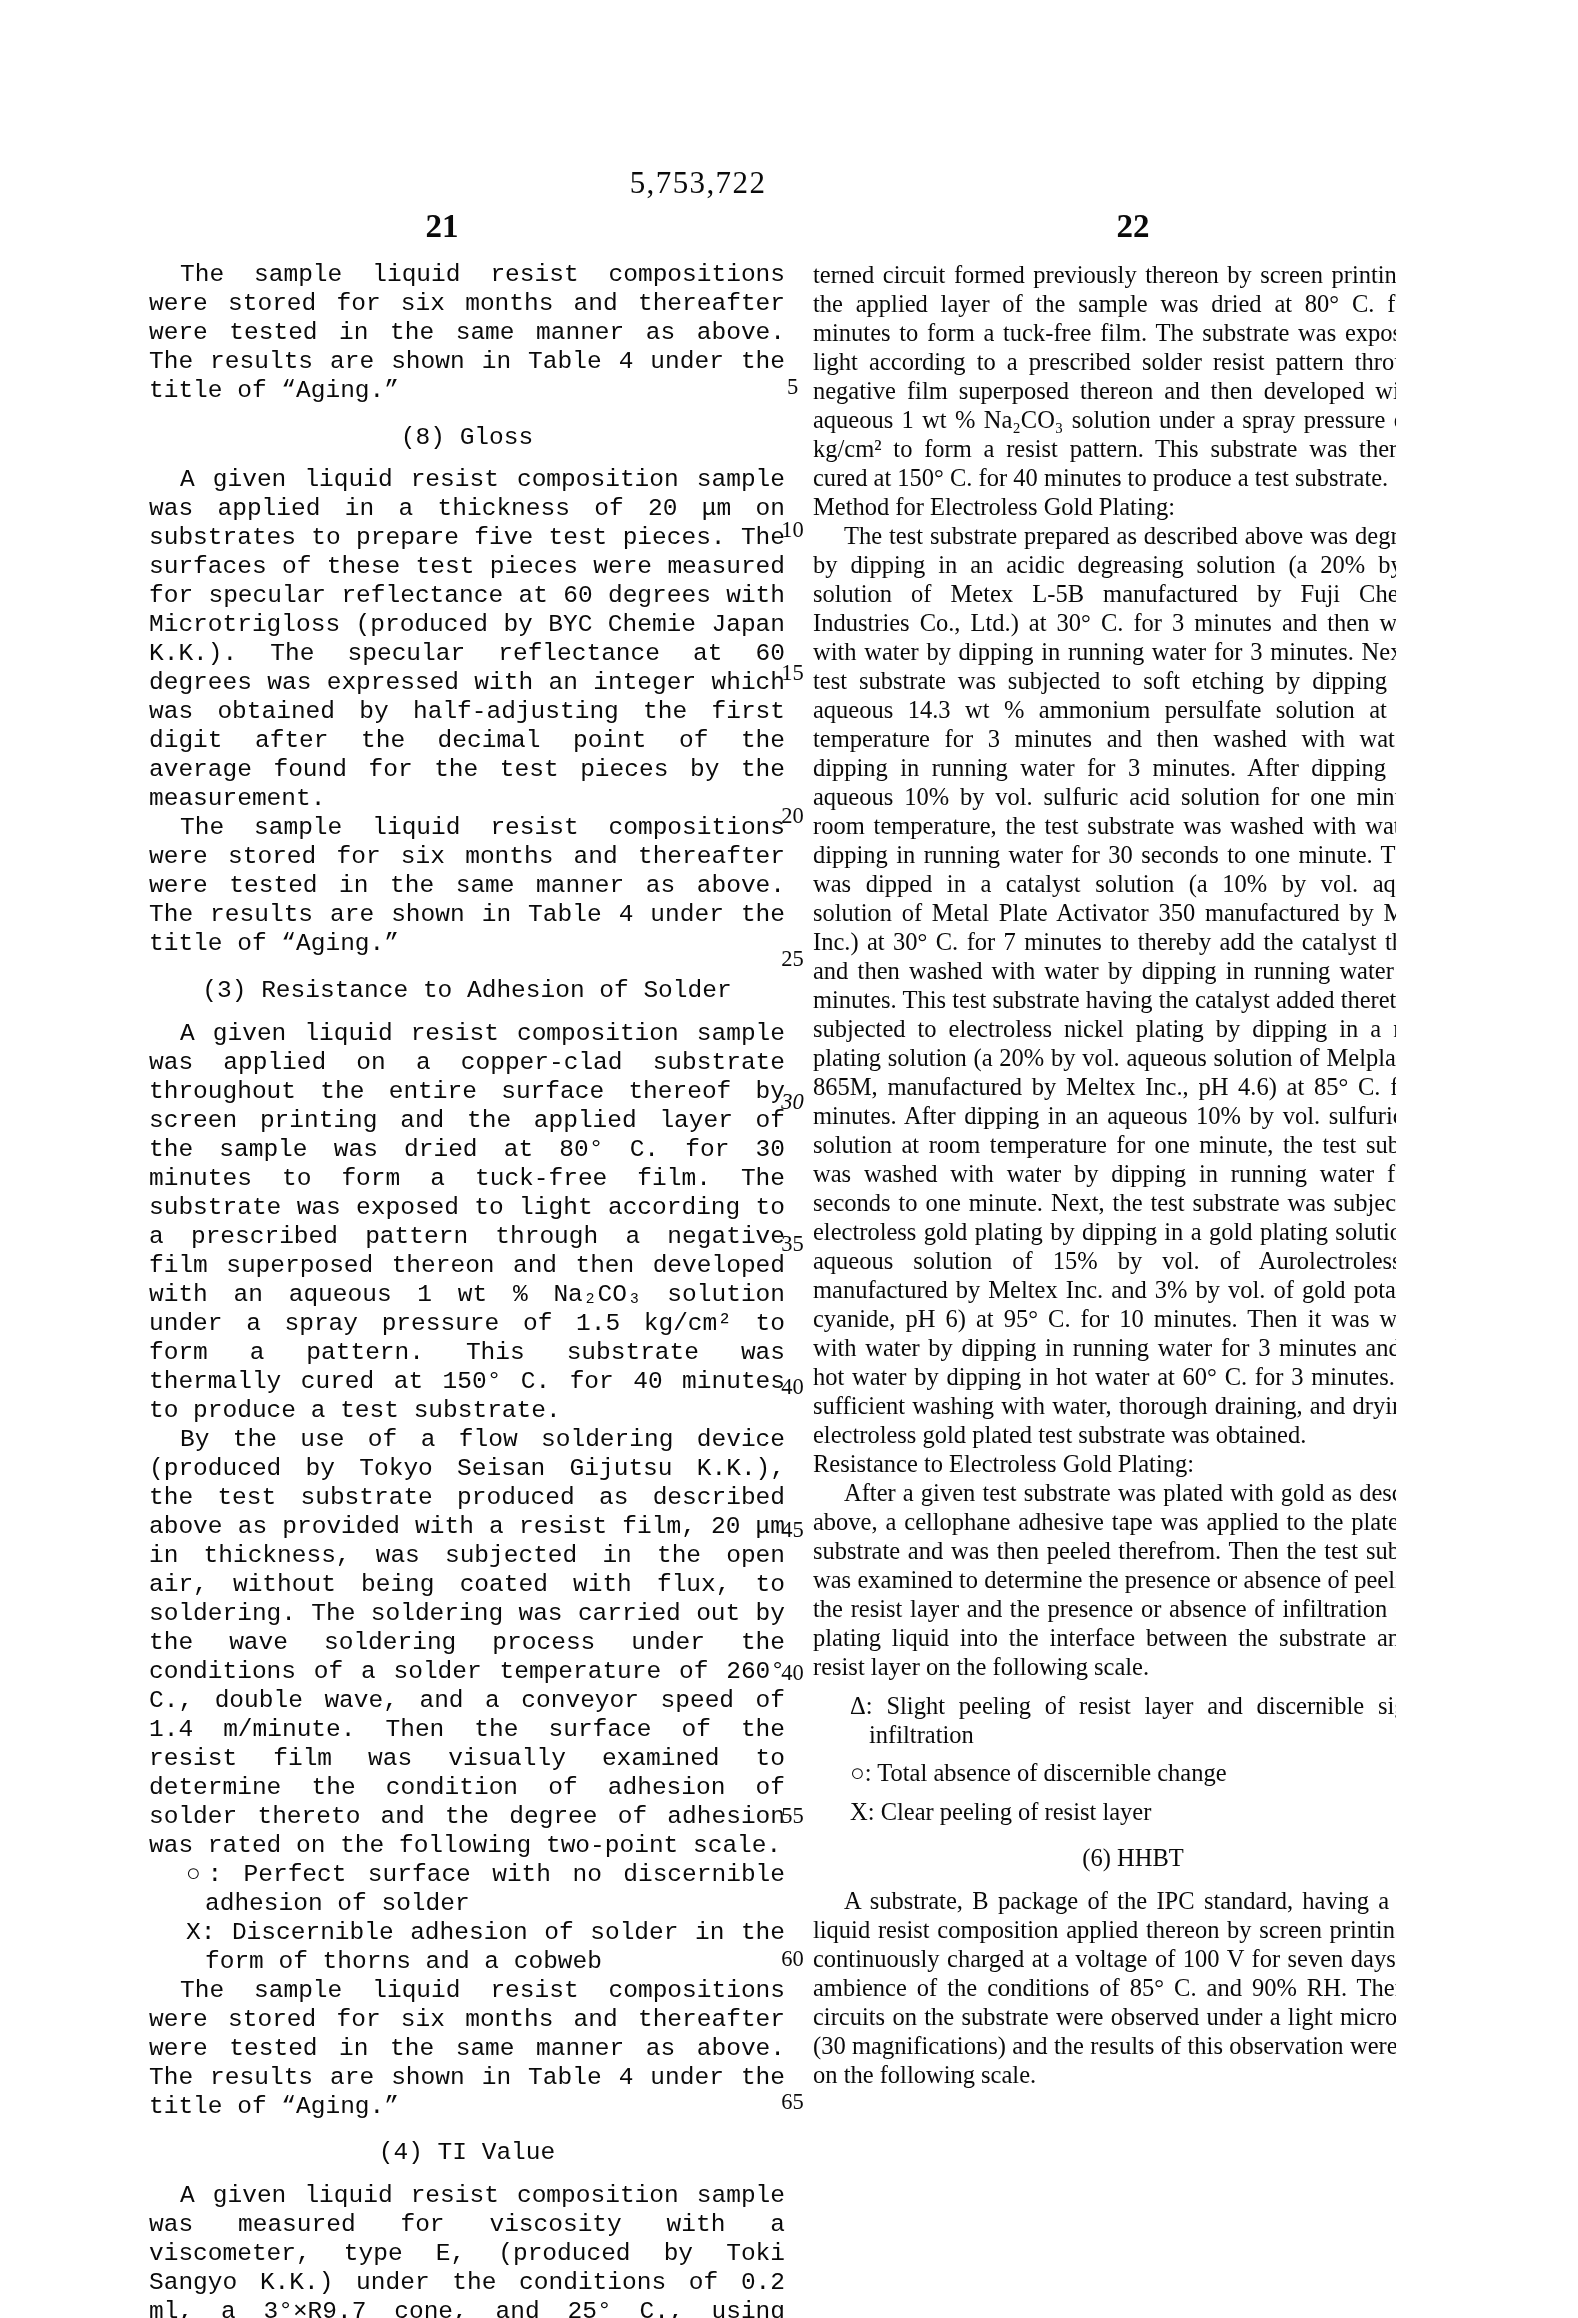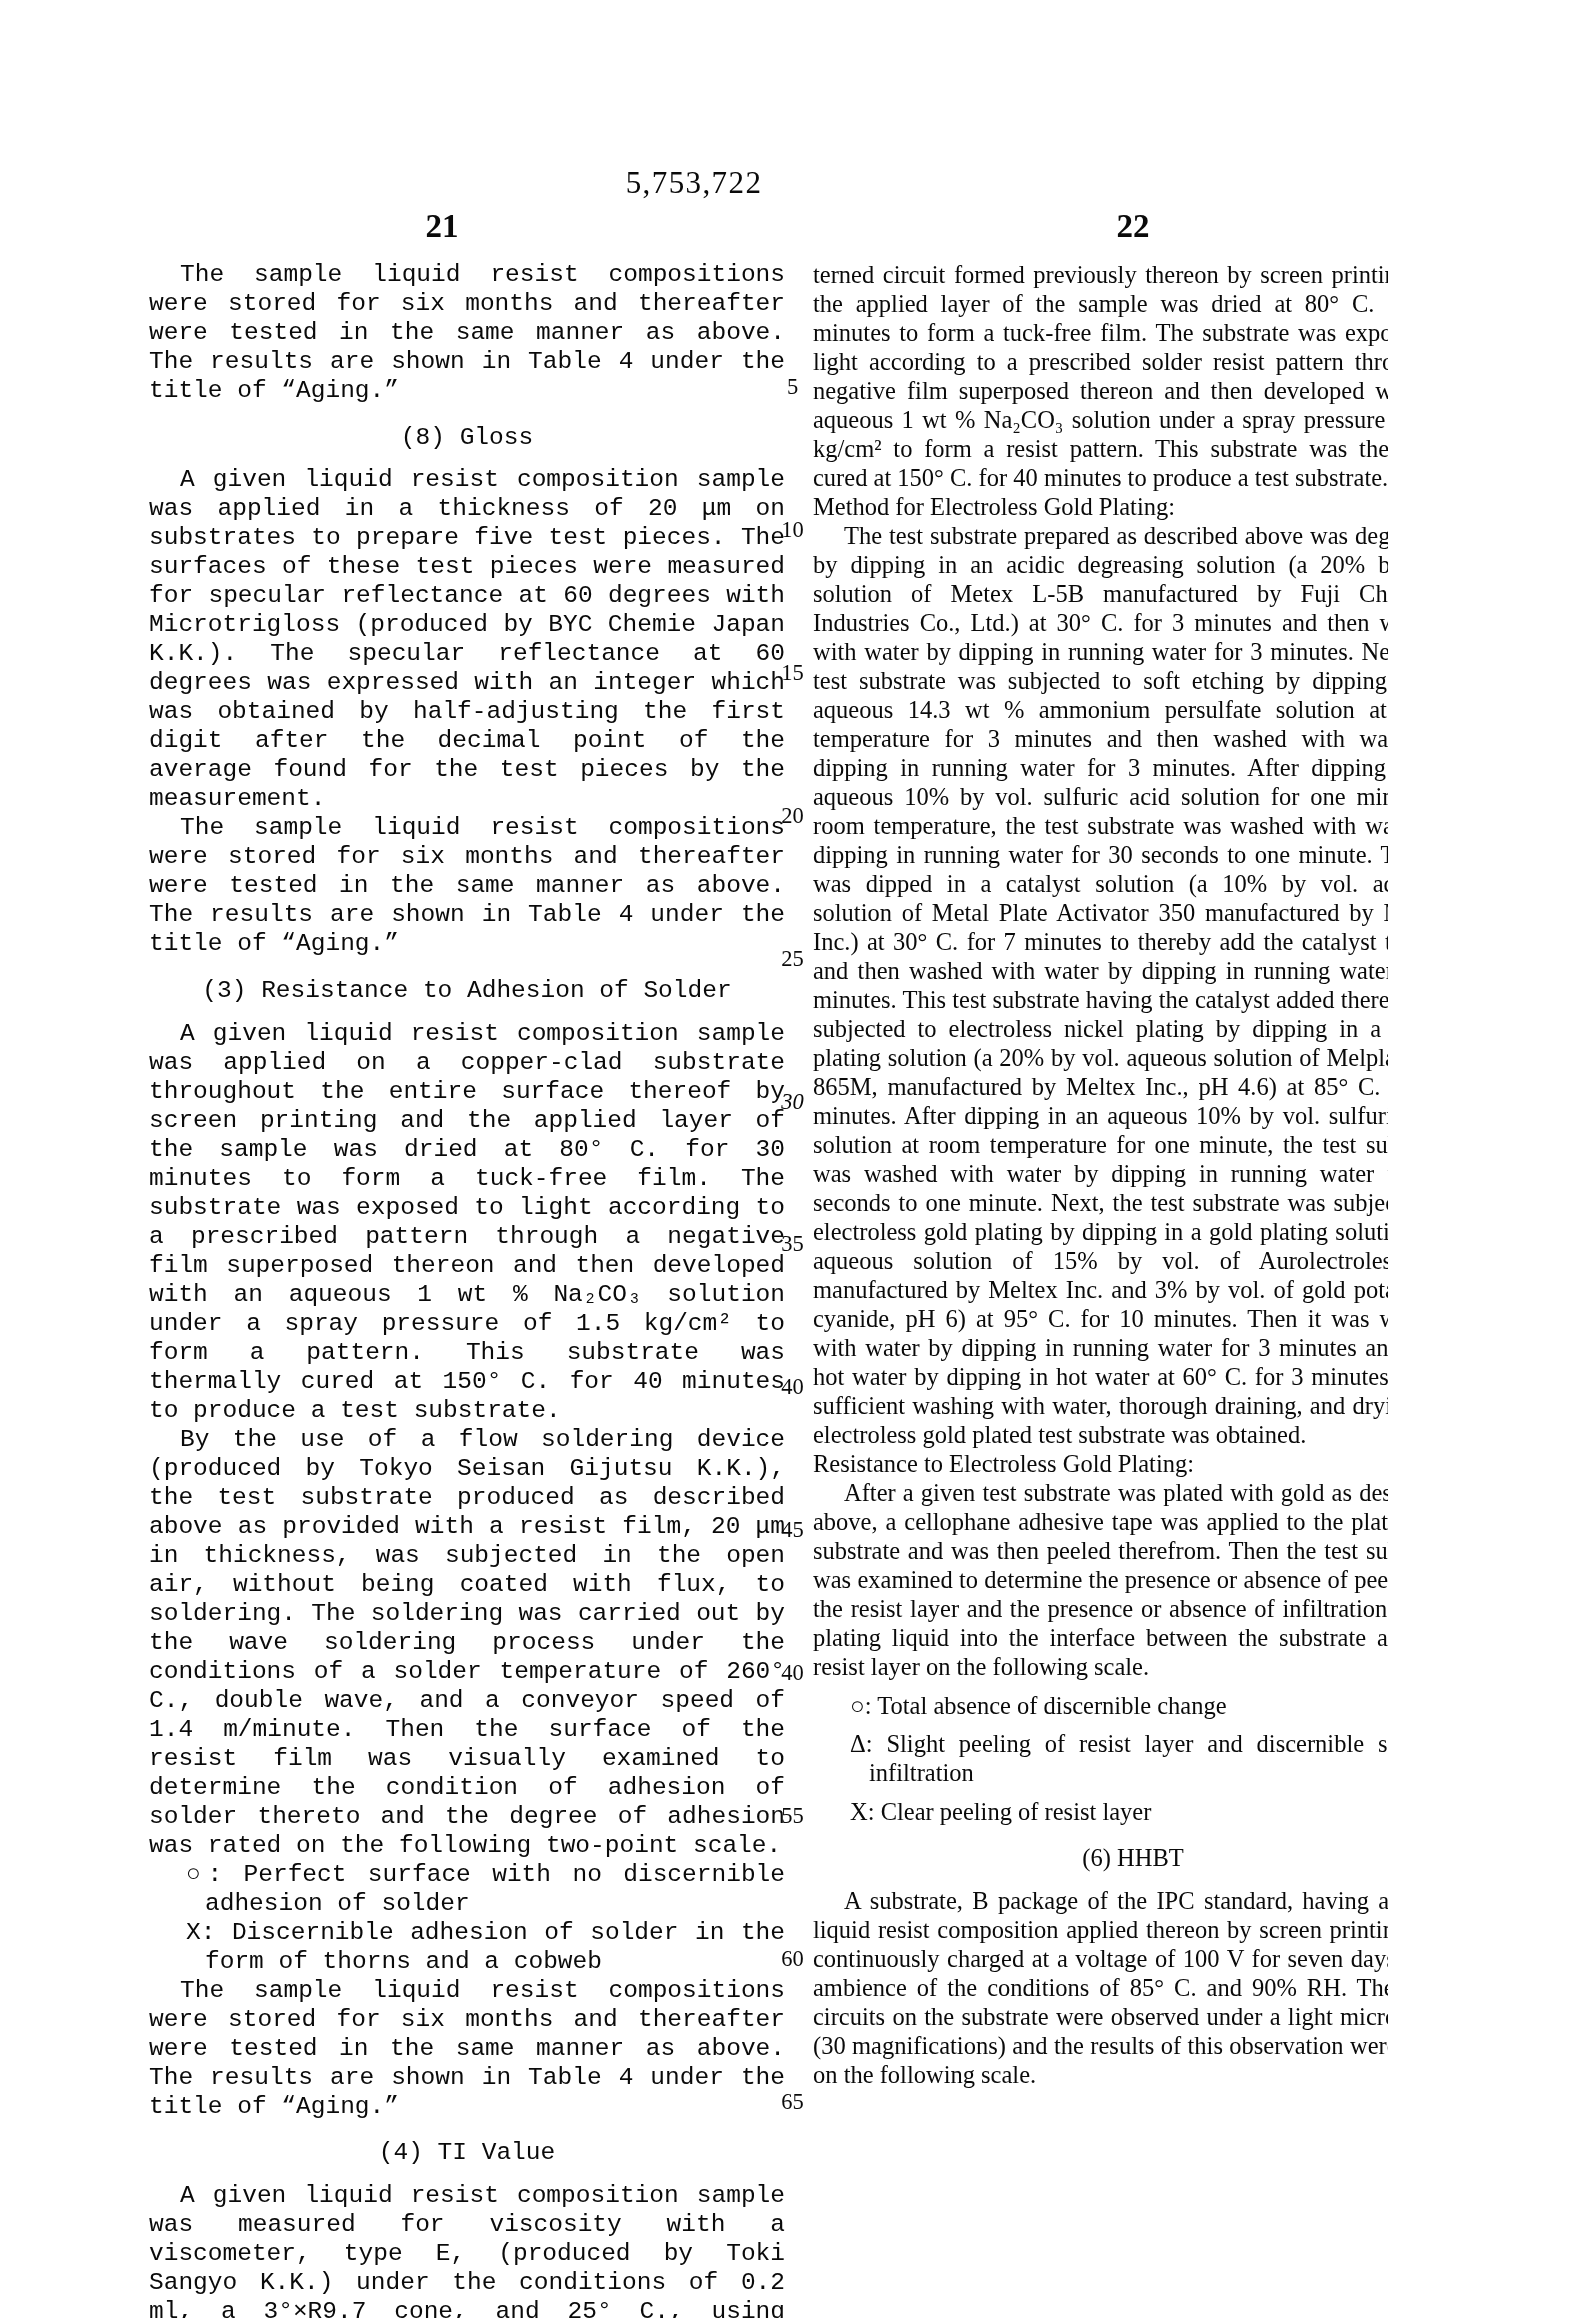--- a/index.html
+++ b/index.html
@@ -4,20 +4,21 @@
 <style>
   html,body{margin:0;padding:0;background:#ffffff;}
   .page{
     position:relative;
     width:1388px;
     height:2319px;
     background:#ffffff;
     color:#0a0a0a;
     font-family:"Liberation Serif", serif;
     overflow:hidden;
+    padding-left:8px;
   }
   .patent-number{
     position:absolute;
     top:165px; left:0; width:100%;
     text-align:center;
     font-size:31px;
     letter-spacing:1.4px;
   }
   .page-num{
     position:absolute;
@@ -95,22 +96,22 @@
       <div class="formula">TI value=Value at 5 rpm/value at 50 rpm</div>
       <div class="subhead">Preparation of a Test Substrate:</div>
       <div class="para">A given liquid resist composition sample was applied on the entire surface of a copper-clad substrate having a pat-</div>
     </div>
   <div class="column col-right" id="right-col">
       <div class="para noindent">terned circuit formed previously thereon by screen printing and the applied layer of the sample was dried at 80° C. for 30 minutes to form a tuck-free film. The substrate was exposed to light according to a prescribed solder resist pattern through a negative film superposed thereon and then developed with an aqueous 1 wt % Na₂CO₃ solution under a spray pressure of 1.5 kg/cm² to form a resist pattern. This substrate was thermally cured at 150° C. for 40 minutes to produce a test substrate.</div>
       <div class="subhead">Method for Electroless Gold Plating:</div>
       <div class="para">The test substrate prepared as described above was degreased by dipping in an acidic degreasing solution (a 20% by vol. solution of Metex L-5B manufactured by Fuji Chemical Industries Co., Ltd.) at 30° C. for 3 minutes and then washed with water by dipping in running water for 3 minutes. Next, the test substrate was subjected to soft etching by dipping in an aqueous 14.3 wt % ammonium persulfate solution at room temperature for 3 minutes and then washed with water by dipping in running water for 3 minutes. After dipping in an aqueous 10% by vol. sulfuric acid solution for one minute at room temperature, the test substrate was washed with water by dipping in running water for 30 seconds to one minute. Then it was dipped in a catalyst solution (a 10% by vol. aqueous solution of Metal Plate Activator 350 manufactured by Meltex Inc.) at 30° C. for 7 minutes to thereby add the catalyst thereto and then washed with water by dipping in running water for 3 minutes. This test substrate having the catalyst added thereto was subjected to electroless nickel plating by dipping in a nickel plating solution (a 20% by vol. aqueous solution of Melplate Ni-865M, manufactured by Meltex Inc., pH 4.6) at 85° C. for 20 minutes. After dipping in an aqueous 10% by vol. sulfuric acid solution at room temperature for one minute, the test substrate was washed with water by dipping in running water for 30 seconds to one minute. Next, the test substrate was subjected to electroless gold plating by dipping in a gold plating solution (an aqueous solution of 15% by vol. of Aurolectroless UP manufactured by Meltex Inc. and 3% by vol. of gold potassium cyanide, pH 6) at 95° C. for 10 minutes. Then it was washed with water by dipping in running water for 3 minutes and with hot water by dipping in hot water at 60° C. for 3 minutes. After sufficient washing with water, thorough draining, and drying, an electroless gold plated test substrate was obtained.</div>
       <div class="subhead">Resistance to Electroless Gold Plating:</div>
       <div class="para">After a given test substrate was plated with gold as described above, a cellophane adhesive tape was applied to the plated test substrate and was then peeled therefrom. Then the test substrate was examined to determine the presence or absence of peeling of the resist layer and the presence or absence of infiltration of the plating liquid into the interface between the substrate and the resist layer on the following scale.</div>
+      <div class="scale-item">Δ: Slight peeling of resist layer and discernible sign of infiltration</div>
       <div class="scale-item">○: Total absence of discernible change</div>
-      <div class="scale-item">Δ: Slight peeling of resist layer and discernible sign of infiltration</div>
       <div class="scale-item">X: Clear peeling of resist layer</div>
       <div class="heading">(6) HHBT</div>
       <div class="para">A substrate, B package of the IPC standard, having a given liquid resist composition applied thereon by screen printing was continuously charged at a voltage of 100 V for seven days in an ambience of the conditions of 85° C. and 90% RH. Then, the circuits on the substrate were observed under a light microscope (30 magnifications) and the results of this observation were rated on the following scale.</div>
     </div>
   <div id="gutter">
       <div class="line-number" style="top: 374px;">5</div>
       <div class="line-number" style="top: 517px;">10</div>
       <div class="line-number" style="top: 660px;">15</div>
       <div class="line-number" style="top: 803px;">20</div>
       <div class="line-number" style="top: 946px;">25</div>

